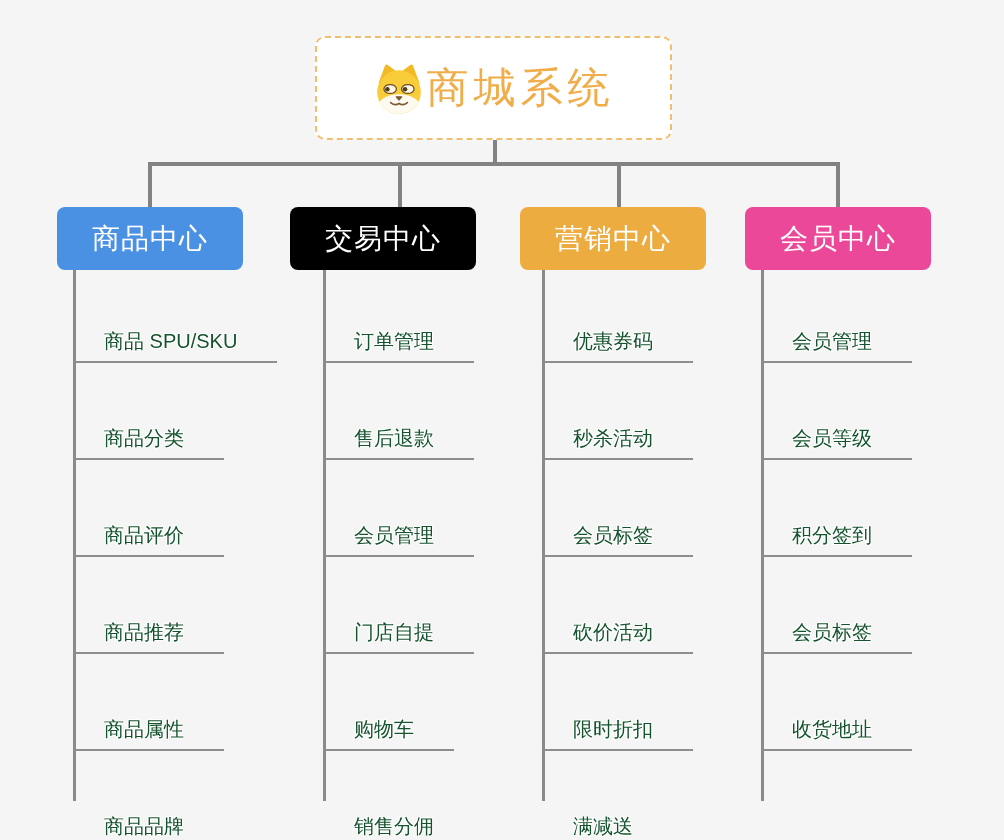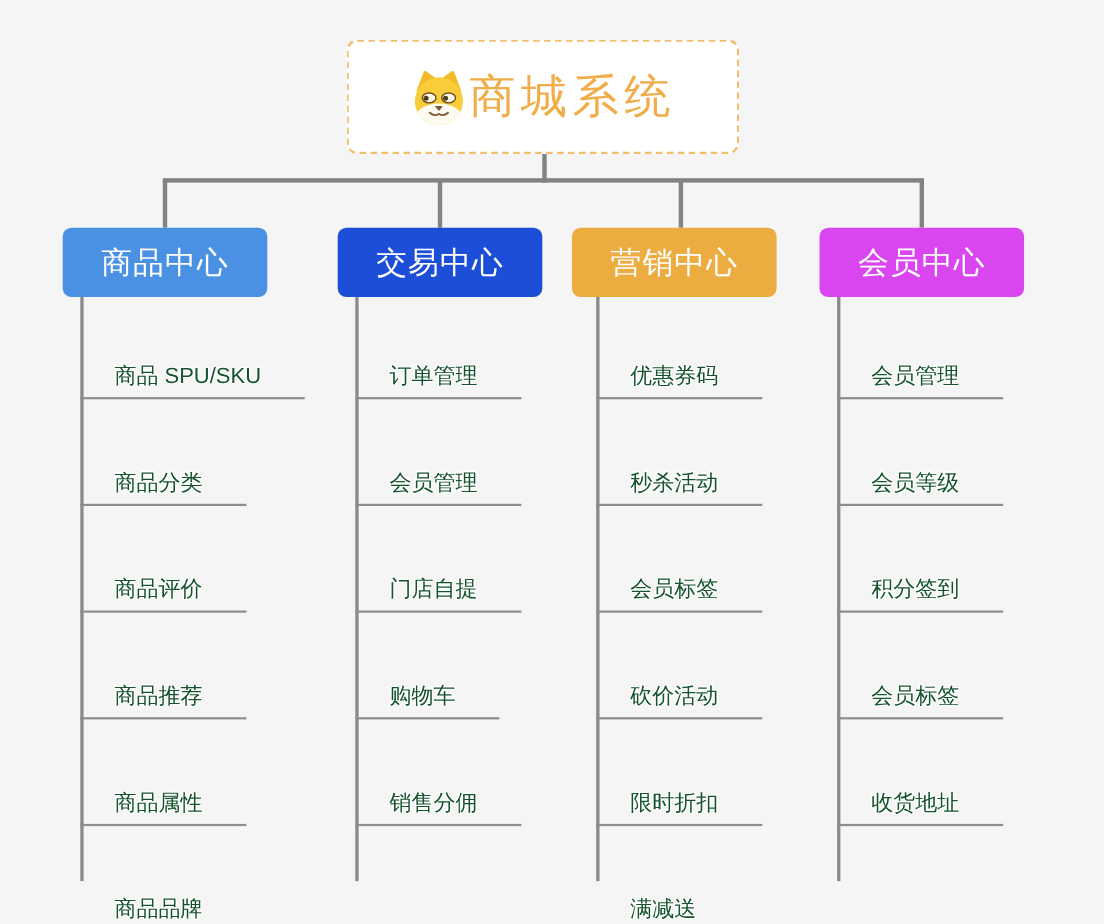--- a/index.html
+++ b/index.html
@@ -117,40 +117,41 @@
       <div class="branch-box" style="left: 57px; background: rgb(74, 145, 228);">商品中心</div>
       <div class="col-line" style="left: 73px;"></div>
       <div class="col-items" style="left: 73px;">
         <div class="item">商品 SPU/SKU</div>
         <div class="item">商品分类</div>
         <div class="item">商品评价</div>
         <div class="item">商品推荐</div>
         <div class="item">商品属性</div>
         <div class="item">商品品牌</div>
       </div>
-      <div class="branch-box" style="left: 307px; background: #1d4ed8;">交易中心</div>
+      <div class="branch-box" style="left: 290px; background: #000000;">交易中心</div>
       <div class="col-line" style="left: 323px;"></div>
       <div class="col-items" style="left: 323px;">
         <div class="item">订单管理</div>
+        <div class="item">售后退款</div>
         <div class="item">会员管理</div>
         <div class="item">门店自提</div>
         <div class="item">购物车</div>
         <div class="item">销售分佣</div>
       </div>
       <div class="branch-box" style="left: 520px; background: rgb(237, 172, 64);">营销中心</div>
       <div class="col-line" style="left: 542px;"></div>
       <div class="col-items" style="left: 542px;">
         <div class="item">优惠券码</div>
         <div class="item">秒杀活动</div>
         <div class="item">会员标签</div>
         <div class="item">砍价活动</div>
         <div class="item">限时折扣</div>
         <div class="item">满减送</div>
       </div>
-      <div class="branch-box" style="left: 745px; background: #d946ef;">会员中心</div>
+      <div class="branch-box" style="left: 745px; background: #ec4899;">会员中心</div>
       <div class="col-line" style="left: 761px;"></div>
       <div class="col-items" style="left: 761px;">
         <div class="item">会员管理</div>
         <div class="item">会员等级</div>
         <div class="item">积分签到</div>
         <div class="item">会员标签</div>
         <div class="item">收货地址</div>
       </div>
     </div>
 

